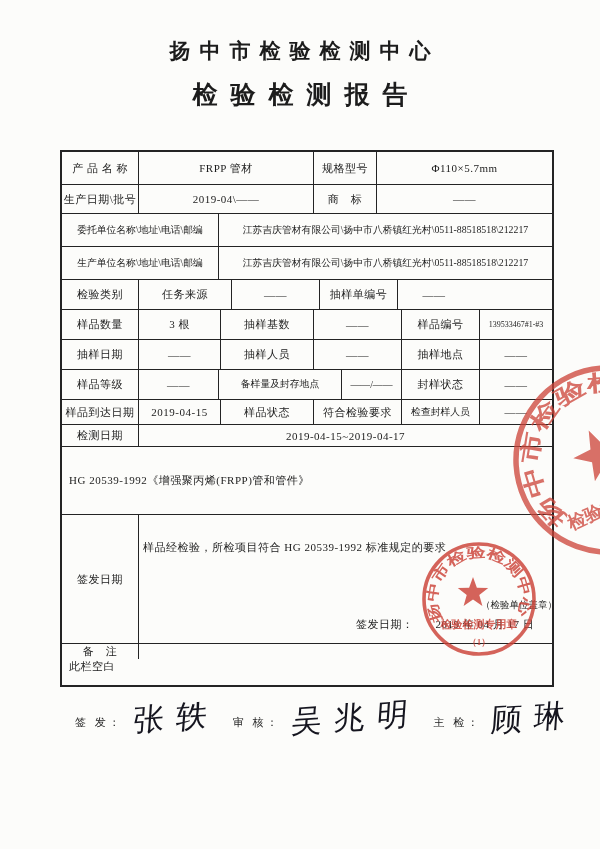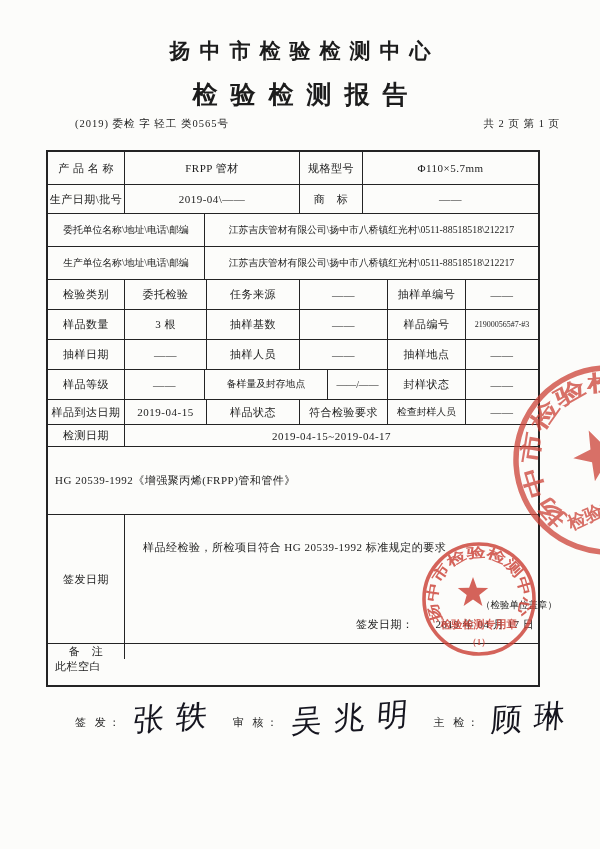--- a/index.html
+++ b/index.html
@@ -4,21 +4,21 @@
 <style>
   html,body{margin:0;padding:0;background:#ffffff;}
   .page{position:relative;width:600px;height:849px;background:#fcfcfa;overflow:hidden;
         font-family:"Liberation Serif","DejaVu Serif",serif;color:#1c1c1c;}
   .org-title{position:absolute;top:37px;left:0;width:100%;text-align:center;
              font-size:21px;font-weight:bold;letter-spacing:9px;text-indent:9px;}
   .report-title{position:absolute;top:78px;left:0;width:100%;text-align:center;
                 font-size:25px;font-weight:bold;letter-spacing:13px;text-indent:13px;}
   .meta{position:absolute;top:117px;left:75px;right:40px;display:flex;
         justify-content:space-between;font-size:10.5px;letter-spacing:1px;}
-  .report-table{position:absolute;left:46px;top:150px;width:490px;border:2px solid #242424;
+  .report-table{position:absolute;left:60px;top:150px;width:490px;border:2px solid #242424;
                 box-sizing:content-box;background:transparent;}
   .trow{display:flex;border-bottom:1.5px solid #242424;box-sizing:border-box;}
   .trow:last-child{border-bottom:none;}
   .tcell{border-right:1.5px solid #242424;box-sizing:border-box;display:flex;
          align-items:center;justify-content:center;font-size:11px;white-space:nowrap;
          overflow:hidden;letter-spacing:0.5px;}
   .tcell:last-child{border-right:none;}
   .tcell.small{font-size:9.8px;letter-spacing:0;}
   .tcell.tiny{font-size:8px;letter-spacing:0;}
   .tcell.left{justify-content:flex-start;padding-left:7px;}
@@ -37,24 +37,20 @@
   svg text{font-family:"Liberation Serif","DejaVu Serif",serif;}
 </style>
 </head>
 <body>
 
 <div class="page">
 
   <div class="org-title">扬中市检验检测中心</div>
   <div class="report-title">检验检测报告</div>
 
-  <div class="meta">
-    <span>(2019)  委检 字 轻工 类0565号</span>
-    <span>共 2 页 第 1 页</span>
-  </div>
 
   <div class="report-table">
       <div class="trow" style="height: 33px;">
         <div class="tcell" style="width: 77px;">产 品 名 称</div>
         <div class="tcell" style="width: 175px;">FRPP 管材</div>
         <div class="tcell" style="width: 63px;">规格型号</div>
         <div class="tcell" style="width: 175px;">Φ110×5.7mm</div>
       </div>
       <div class="trow" style="height: 29px;">
         <div class="tcell" style="width: 77px;">生产日期\批号</div>
@@ -65,33 +61,32 @@
       <div class="trow" style="height: 33px;">
         <div class="tcell small" style="width: 157px;">委托单位名称\地址\电话\邮编</div>
         <div class="tcell small" style="width: 333px;">江苏吉庆管材有限公司\扬中市八桥镇红光村\0511-88518518\212217</div>
       </div>
       <div class="trow" style="height: 33px;">
         <div class="tcell small" style="width: 157px;">生产单位名称\地址\电话\邮编</div>
         <div class="tcell small" style="width: 333px;">江苏吉庆管材有限公司\扬中市八桥镇红光村\0511-88518518\212217</div>
       </div>
       <div class="trow" style="height: 30px;">
         <div class="tcell" style="width: 77px;">检验类别</div>
-        <div class="tcell" style="width: 82px;">委托检验</div>
         <div class="tcell" style="width: 93px;">任务来源</div>
         <div class="tcell" style="width: 88px;">——</div>
         <div class="tcell" style="width: 78px;">抽样单编号</div>
         <div class="tcell" style="width: 72px;">——</div>
       </div>
       <div class="trow" style="height: 30px;">
         <div class="tcell" style="width: 77px;">样品数量</div>
         <div class="tcell" style="width: 82px;">3 根</div>
         <div class="tcell" style="width: 93px;">抽样基数</div>
         <div class="tcell" style="width: 88px;">——</div>
         <div class="tcell" style="width: 78px;">样品编号</div>
-        <div class="tcell tiny" style="width: 72px;">219000565#7-#3</div>
+        <div class="tcell tiny" style="width: 72px;">139533467#1-#3</div>
       </div>
       <div class="trow" style="height: 30px;">
         <div class="tcell" style="width: 77px;">抽样日期</div>
         <div class="tcell" style="width: 82px;">——</div>
         <div class="tcell" style="width: 93px;">抽样人员</div>
         <div class="tcell" style="width: 88px;">——</div>
         <div class="tcell" style="width: 78px;">抽样地点</div>
         <div class="tcell" style="width: 72px;">——</div>
       </div>
       <div class="trow" style="height: 30px;">

